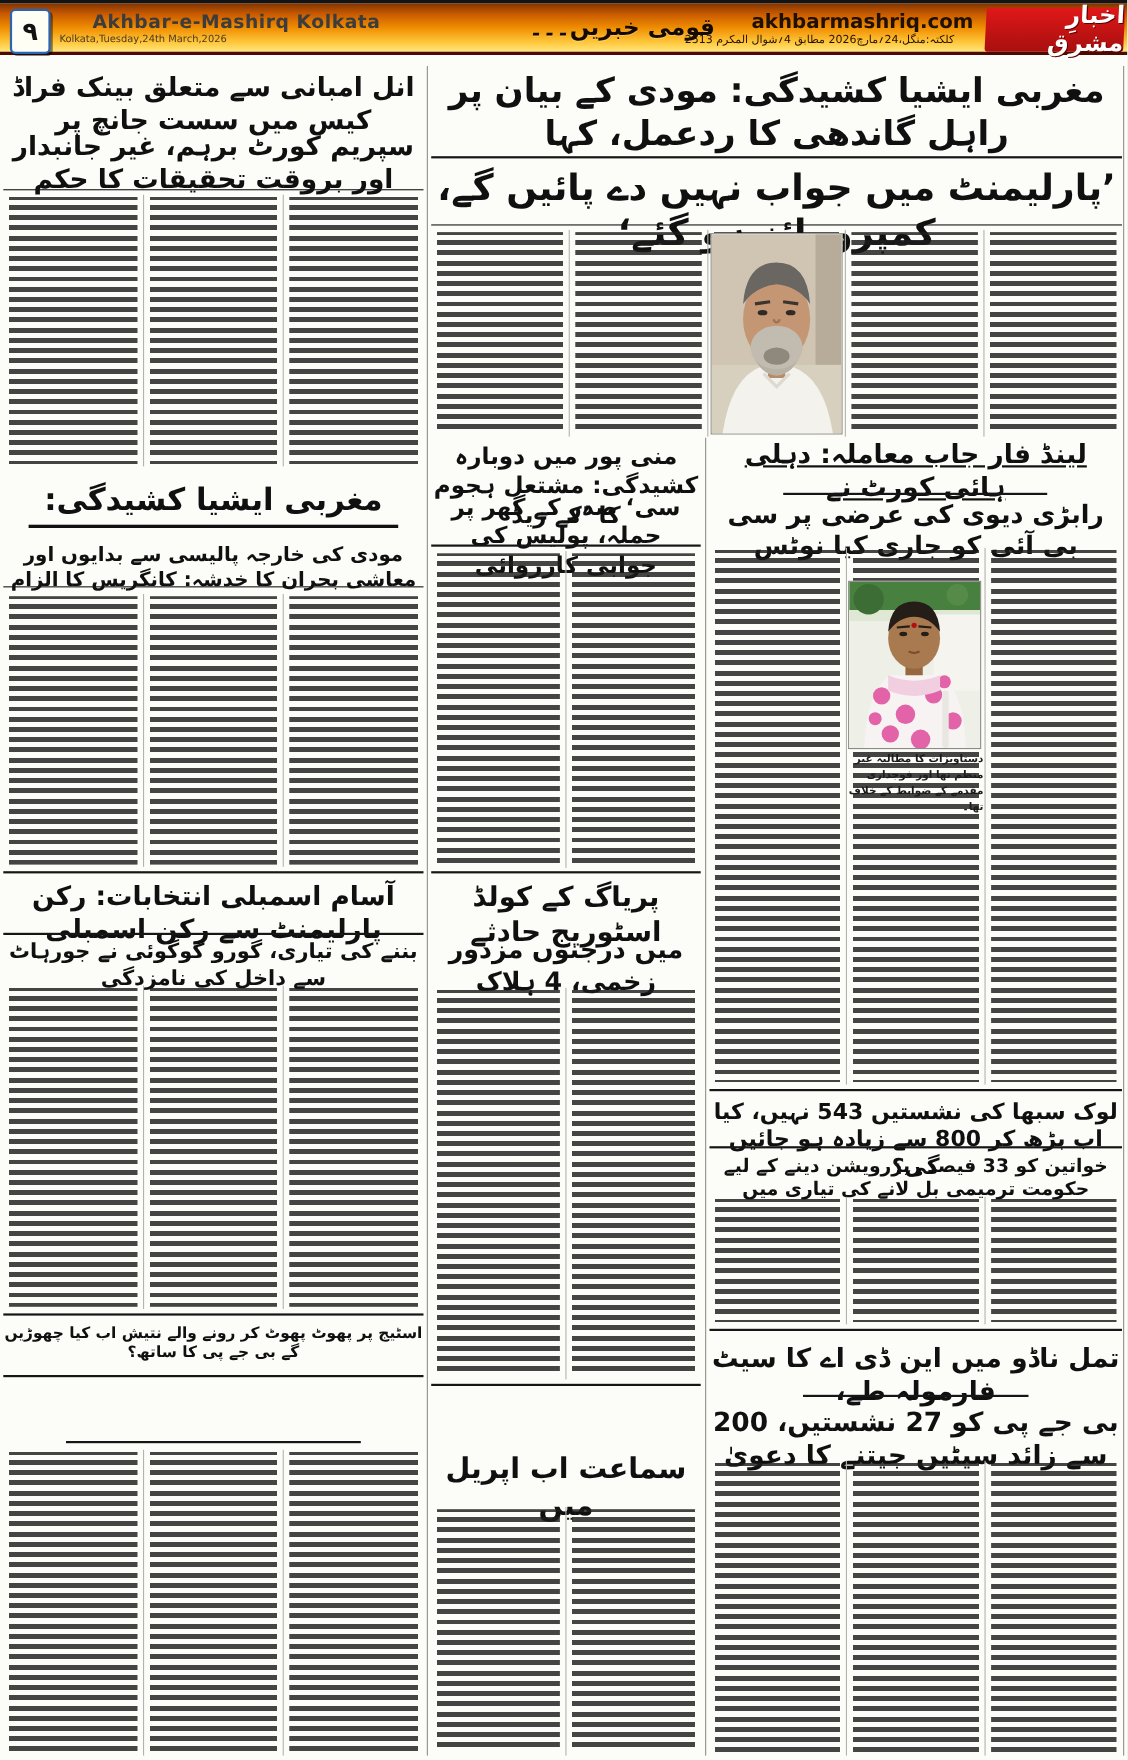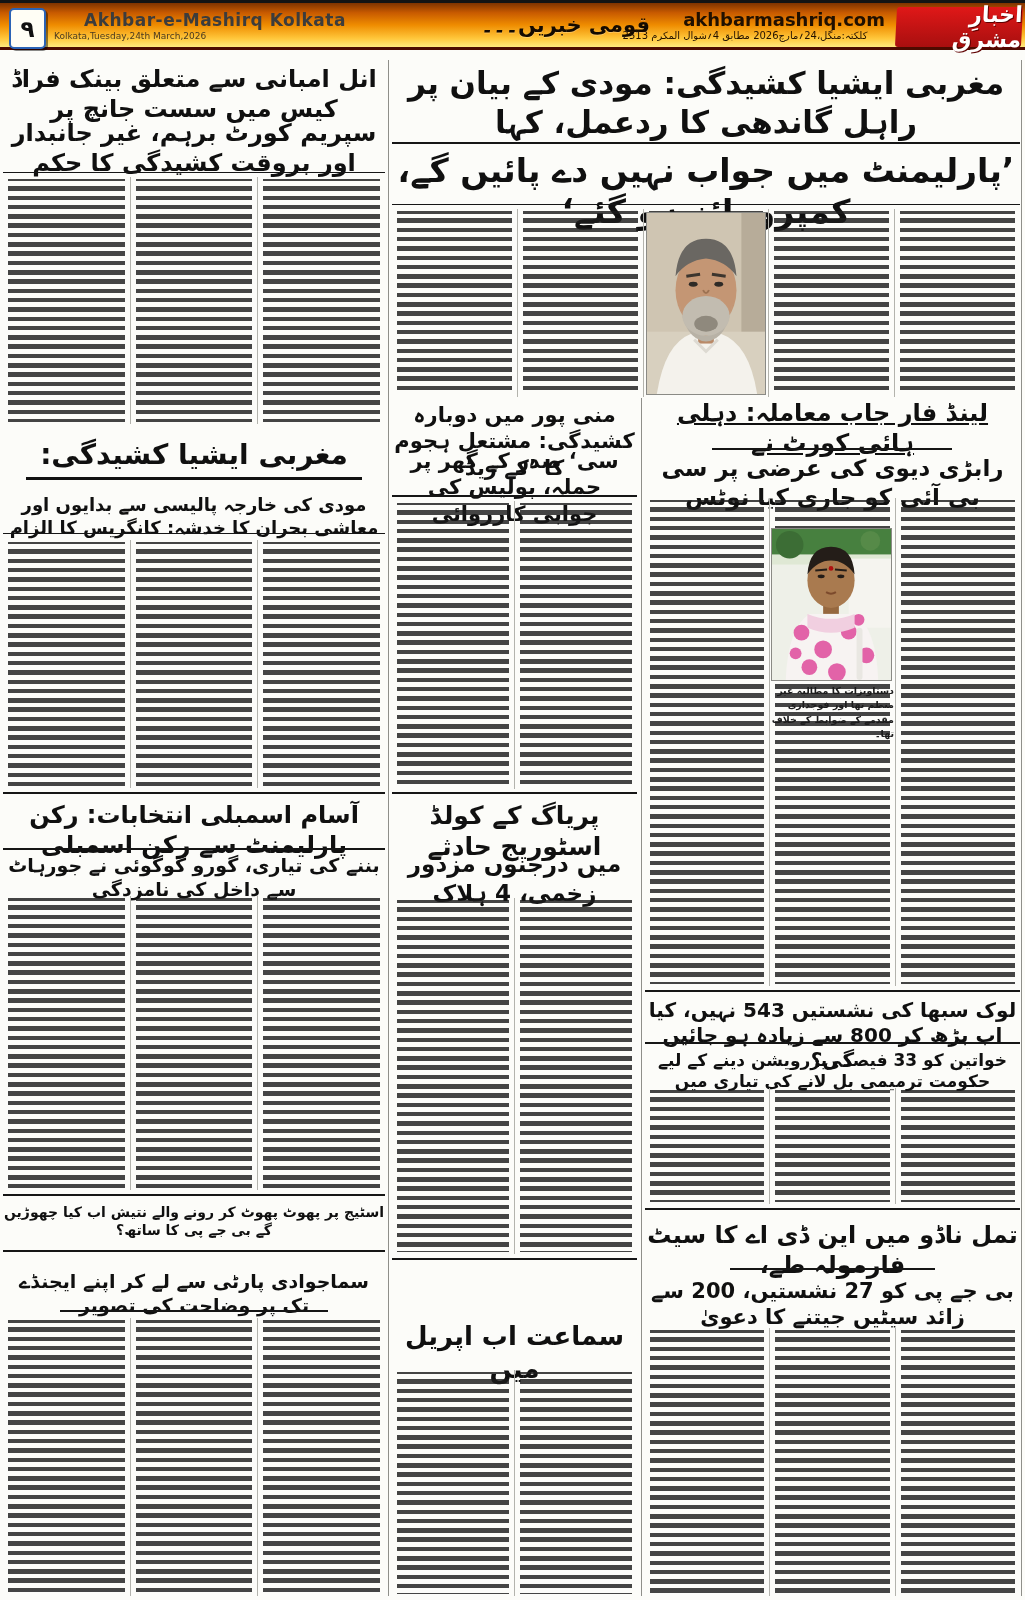--- a/index.html
+++ b/index.html
@@ -55,21 +55,21 @@
     <div class="abs web-site">akhbarmashriq.com</div>
     <div class="abs web-date ur">کلکتہ:منگل،24؍مارچ2026 مطابق 4؍شوال المکرم 2513</div>
     <div class="abs logo ur">اخبارِ مشرق</div>
   </div>
 
   <div class="abs vline" style="left:388px;top:60px;height:1536px;"></div>
   <div class="abs vline" style="left:641px;top:398px;height:1198px;"></div>
   <div class="abs vline" style="left:1021px;top:60px;height:1536px;"></div>
 
   <div class="abs hl ur" style="left:3px;top:64px;width:382px;font-size:24px;">انل امبانی سے متعلق بینک فراڈ کیس میں سست جانچ پر</div>
-  <div class="abs hl ur" style="left:3px;top:118px;width:382px;font-size:24px;">سپریم کورٹ برہم، غیر جانبدار اور بروقت کشیدگی کا حکم</div>
+  <div class="abs hl ur" style="left:3px;top:118px;width:382px;font-size:24px;">سپریم کورٹ برہم، غیر جانبدار اور بروقت تحقیقات کا حکم</div>
   <div class="abs rule" style="left:3px;top:172px;width:382px;height:1px;"></div>
   <div class="abs cols" style="left:3px;top:177px;width:382px;height:247px;">
     <div class="col"></div>
     <div class="col"></div>
     <div class="col"></div>
   </div>
 
   <div class="abs hl ur" style="left:3px;top:437px;width:382px;font-size:28px;">
     <span class="kicker">مغربی ایشیا کشیدگی:</span>
   </div>
@@ -87,21 +87,20 @@
   <div class="abs hl ur" style="left:3px;top:854px;width:382px;font-size:19px;">بننے کی تیاری، گورو گوگوئی نے جورہاٹ سے داخل کی نامزدگی</div>
   <div class="abs cols" style="left:3px;top:896px;width:382px;height:294px;">
     <div class="col"></div>
     <div class="col"></div>
     <div class="col"></div>
   </div>
   <div class="abs rule" style="left:3px;top:1194px;width:382px;height:2px;"></div>
 
   <div class="abs hl ur" style="left:3px;top:1204px;width:382px;font-size:14px;">اسٹیج پر پھوٹ پھوٹ کر رونے والے نتیش اب کیا چھوڑیں گے بی جے پی کا ساتھ؟</div>
   <div class="abs rule" style="left:3px;top:1250px;width:382px;height:2px;"></div>
-  <div class="abs hl ur" style="left:3px;top:1270px;width:382px;font-size:19px;">سماجوادی پارٹی سے لے کر اپنے ایجنڈے تک پر وضاحت کی تصویر</div>
   <div class="abs rule" style="left:60px;top:1310px;width:268px;height:2px;"></div>
   <div class="abs cols" style="left:3px;top:1318px;width:382px;height:278px;">
     <div class="col"></div>
     <div class="col"></div>
     <div class="col"></div>
   </div>
 
   <div class="abs hl ur" style="left:392px;top:64px;width:628px;font-size:31px;">مغربی ایشیا کشیدگی: مودی کے بیان پر راہل گاندھی کا ردعمل، کہا</div>
   <div class="abs rule" style="left:392px;top:142px;width:628px;height:2px;"></div>
   <div class="abs hl ur" style="left:392px;top:150px;width:628px;font-size:33px;">’پارلیمنٹ میں جواب نہیں دے پائیں گے، کمپرومائز ہو گئے‘</div>
@@ -203,20 +202,20 @@
   <div class="abs hl ur" style="left:645px;top:1050px;width:375px;font-size:17px;">خواتین کو 33 فیصد ریزرویشن دینے کے لیے حکومت ترمیمی بل لانے کی تیاری میں</div>
   <div class="abs cols" style="left:645px;top:1088px;width:375px;height:116px;">
     <div class="col"></div>
     <div class="col"></div>
     <div class="col"></div>
   </div>
   <div class="abs rule" style="left:645px;top:1208px;width:375px;height:2px;"></div>
 
   <div class="abs hl ur" style="left:645px;top:1220px;width:375px;font-size:24px;">تمل ناڈو میں این ڈی اے کا سیٹ فارمولہ طے،</div>
   <div class="abs rule" style="left:730px;top:1268px;width:205px;height:2px;"></div>
-  <div class="abs hl ur" style="left:645px;top:1278px;width:375px;font-size:21px;">بی جے پی کو 27 نشستیں، 200 سے زائد سیٹیں جیتنے کا دعویٰ</div>
+  <div class="abs hl ur" style="left:645px;top:1278px;width:375px;font-size:24px;">بی جے پی کو 27 نشستیں، 200 سے زائد سیٹیں جیتنے کا دعویٰ</div>
   <div class="abs cols" style="left:645px;top:1328px;width:375px;height:268px;">
     <div class="col"></div>
     <div class="col"></div>
     <div class="col"></div>
   </div>
 
 </div>
 
 </body></html>

